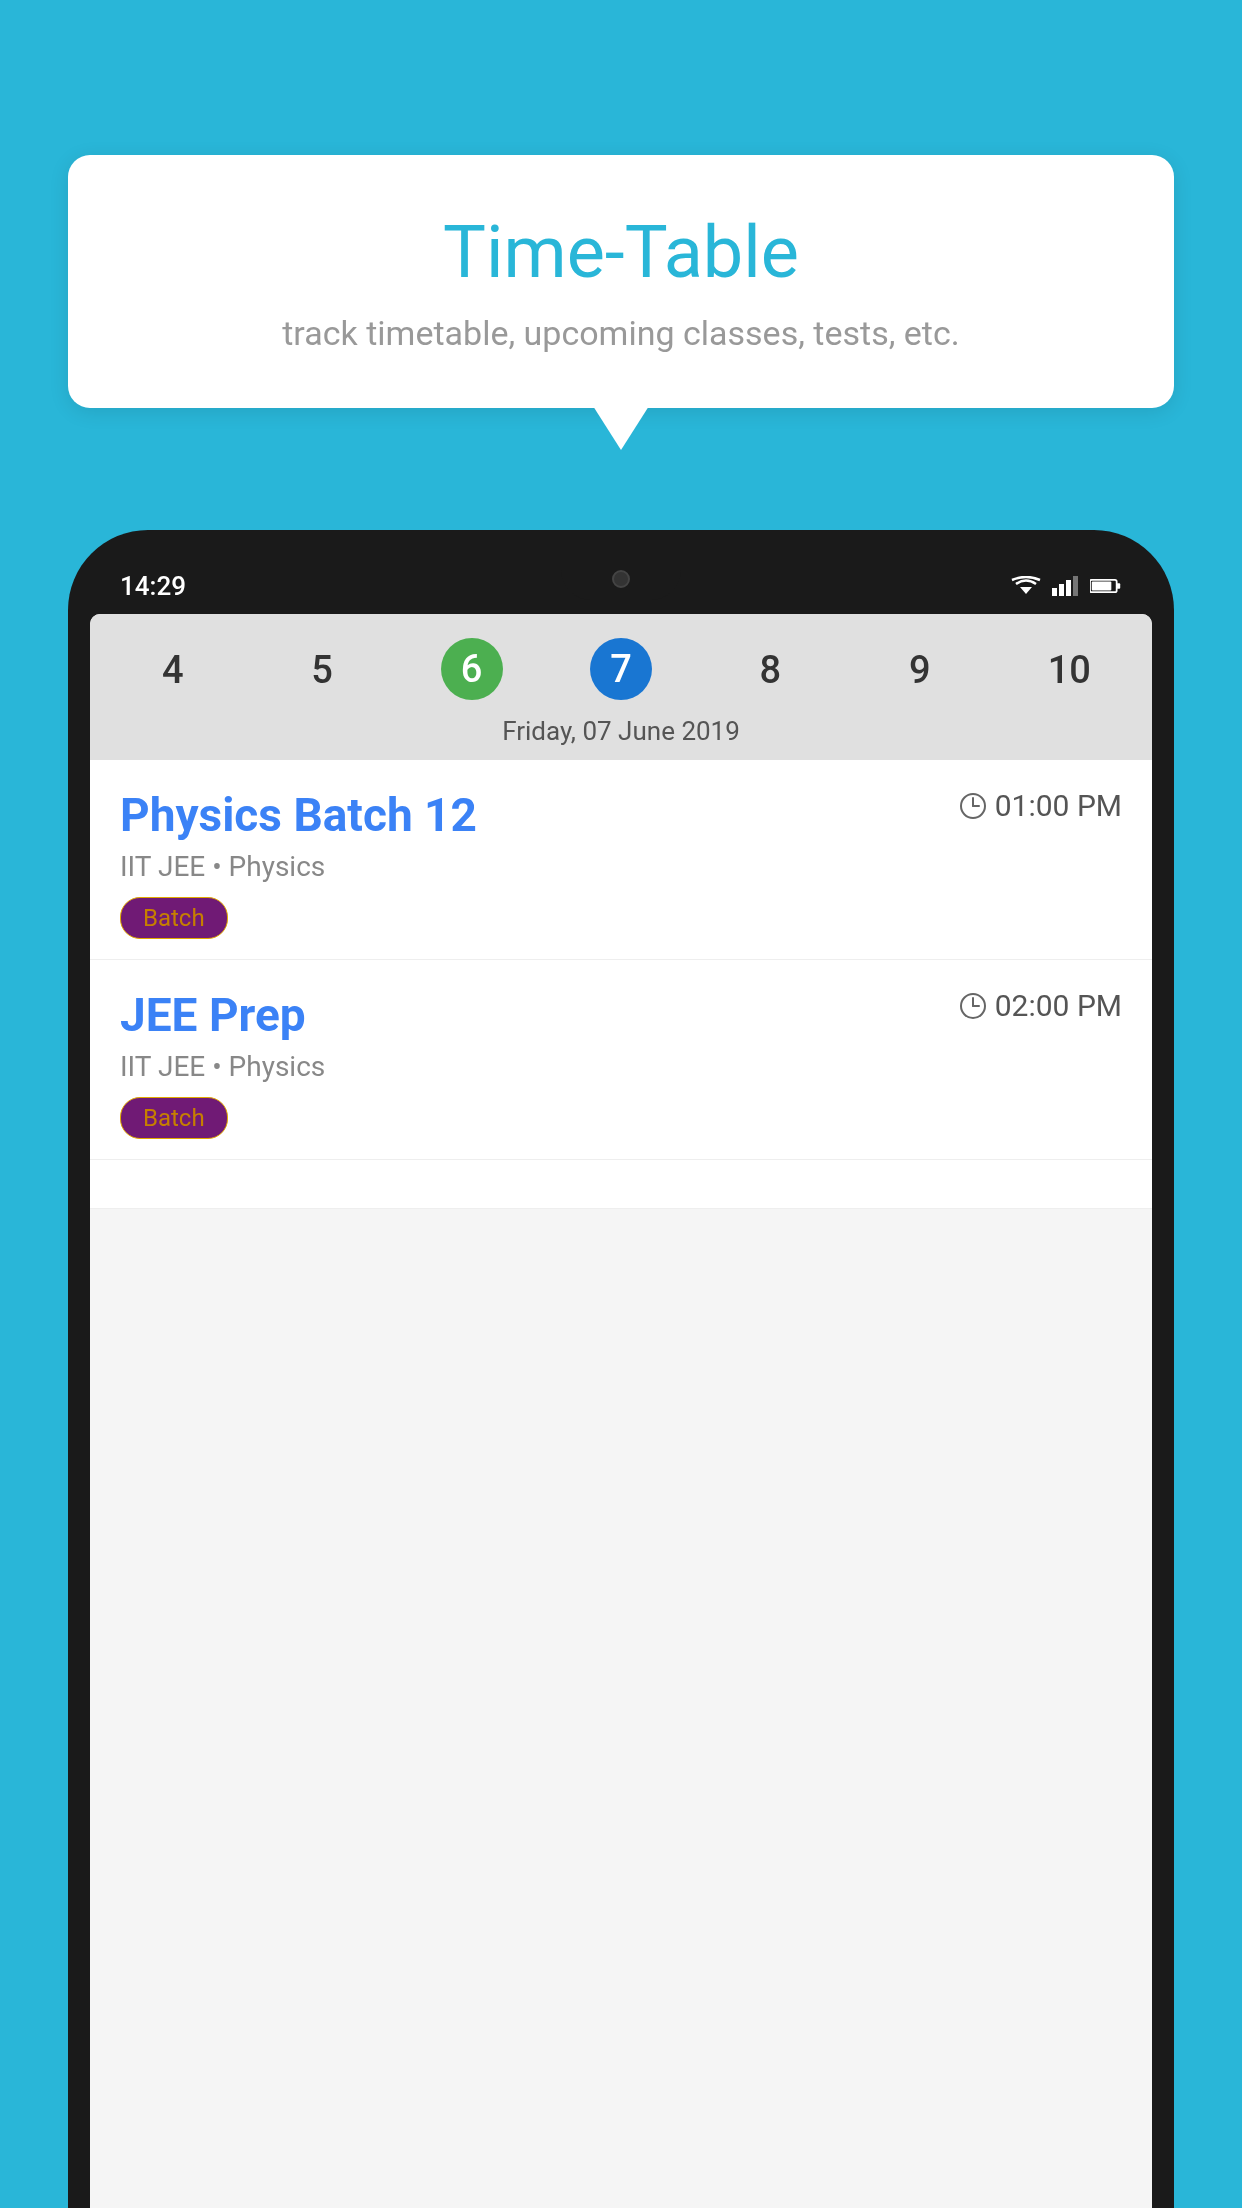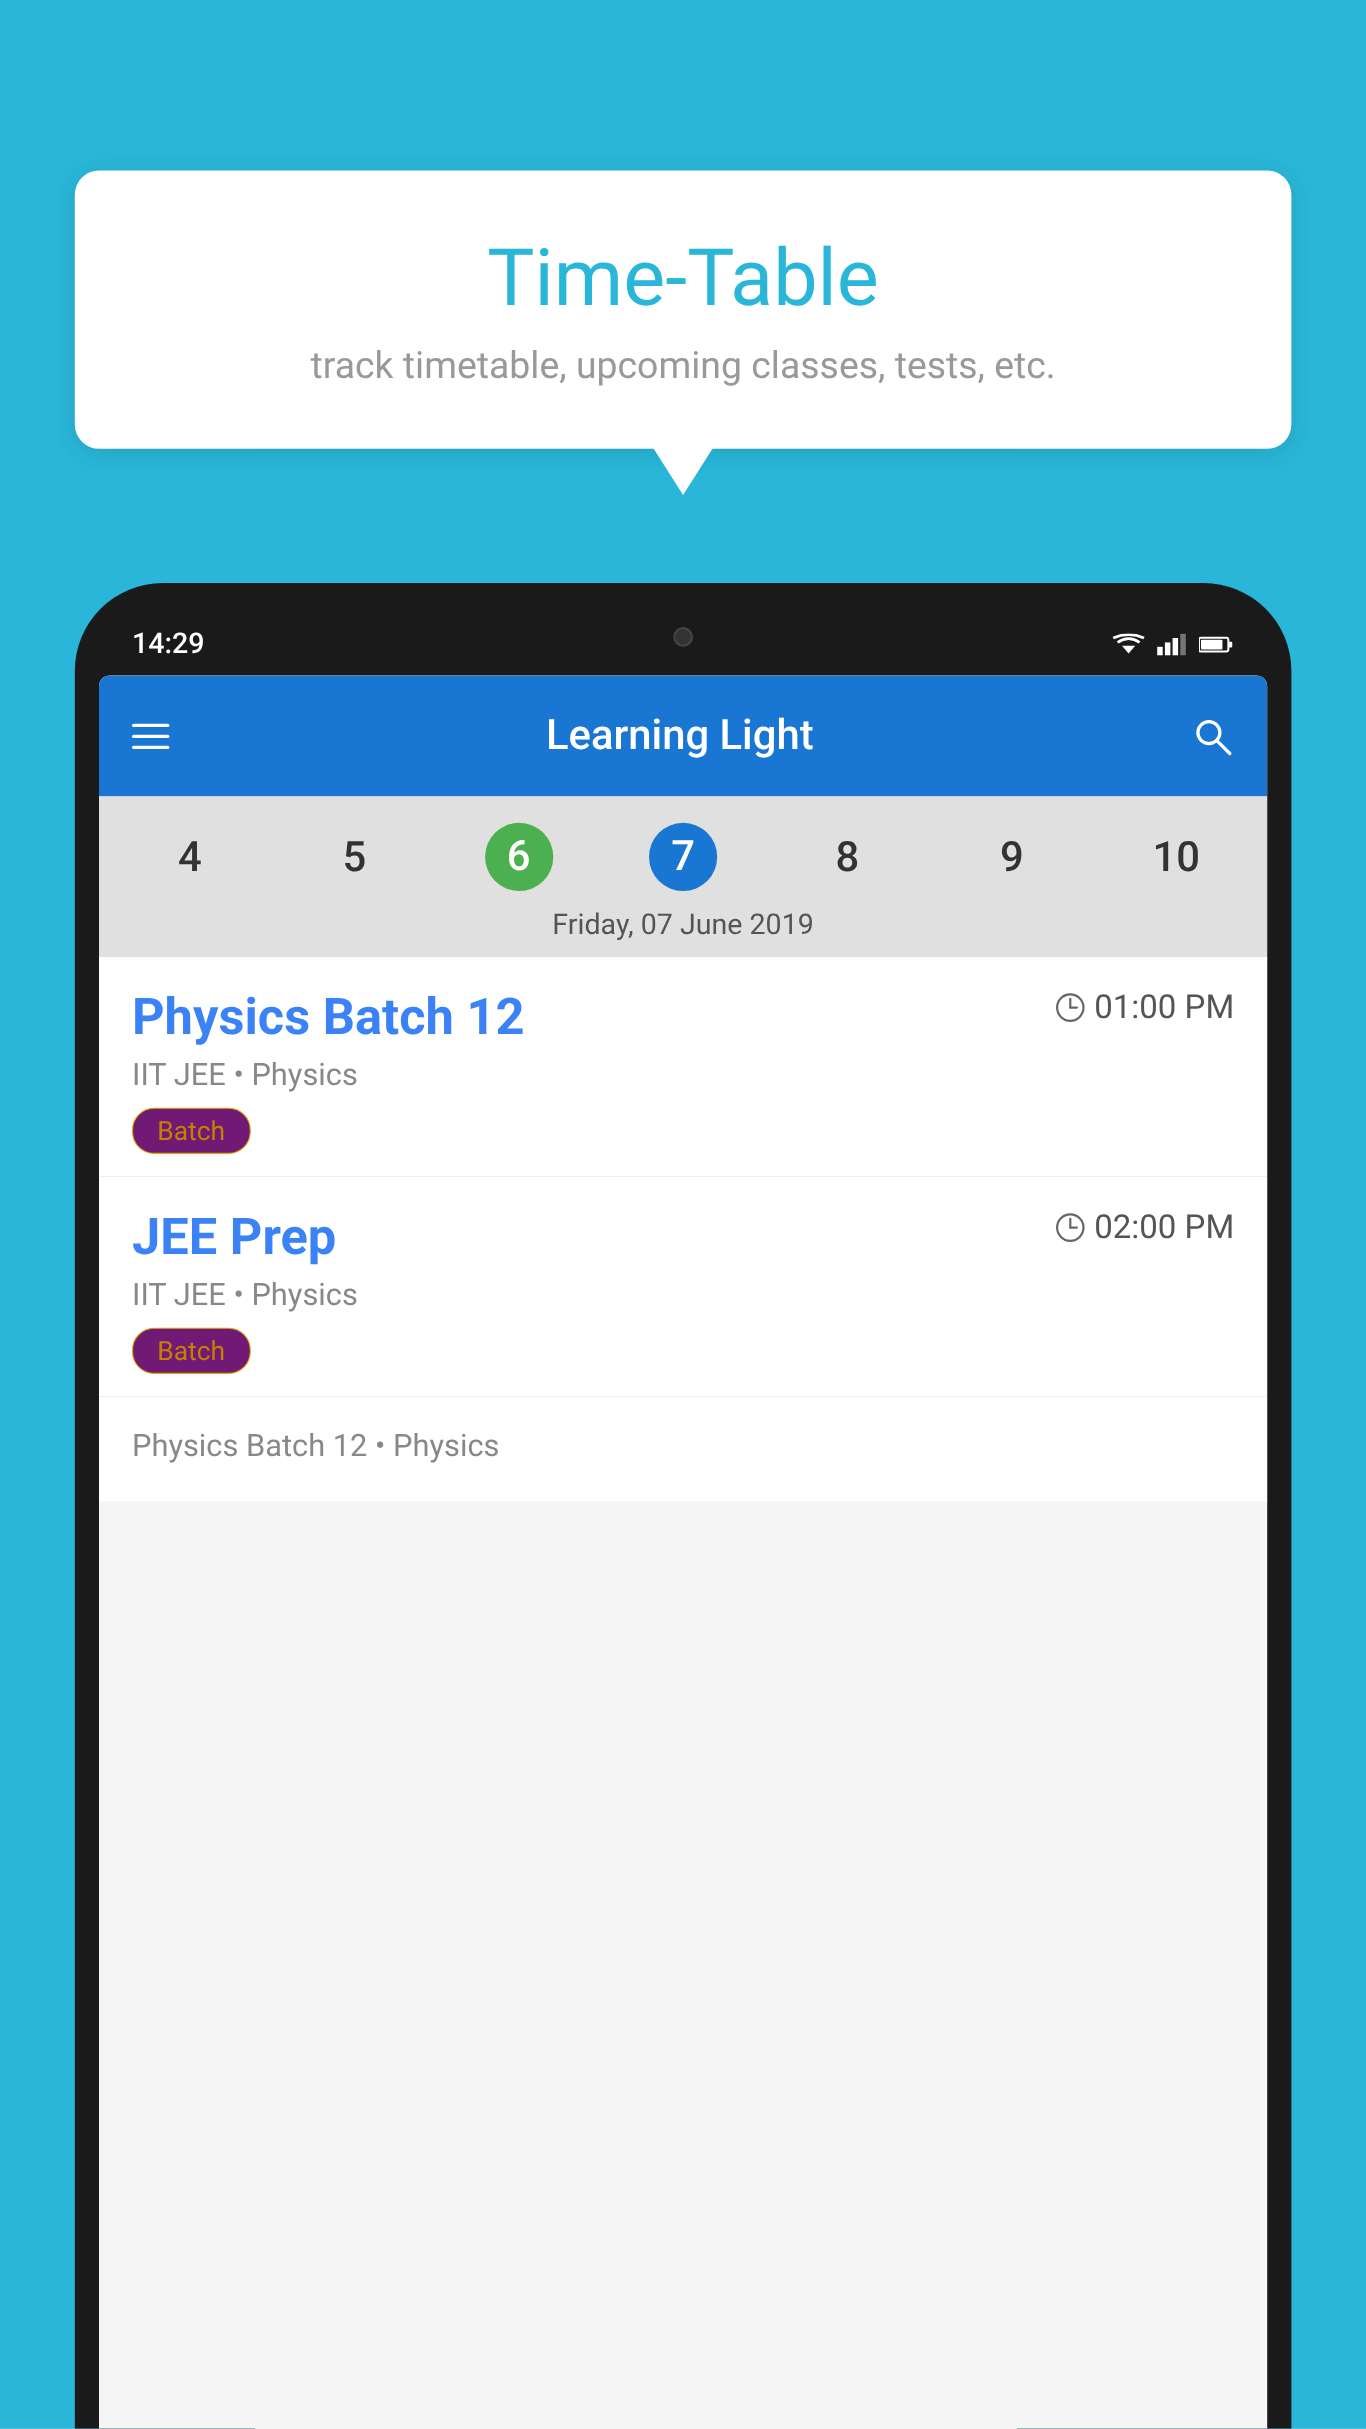--- a/index.html
+++ b/index.html
@@ -312,34 +312,20 @@
         <svg class="battery-icon" viewBox="0 0 36 20" fill="white">
           <rect x="0" y="3" width="30" height="14" rx="2" stroke="white" stroke-width="2" fill="none"></rect>
           <rect x="30" y="7" width="4" height="6" rx="1" fill="white"></rect>
           <rect x="2" y="5" width="22" height="10" rx="1" fill="white"></rect>
         </svg>
       </div>
     </div>
 
     <div class="phone-screen">
 
-      <div class="app-bar">
-        <div class="menu-icon">
-          <div class="menu-line"></div>
-          <div class="menu-line"></div>
-          <div class="menu-line"></div>
-        </div>
-        <span class="app-title">Learning Light</span>
-        <div class="search-icon-btn">
-          <svg width="40" height="40" viewBox="0 0 40 40">
-            <circle cx="17" cy="17" r="10" stroke="white" stroke-width="3" fill="none"></circle>
-            <line x1="24" y1="24" x2="36" y2="36" stroke="white" stroke-width="3" stroke-linecap="round"></line>
-          </svg>
-        </div>
-      </div>
 
       <div class="calendar-section">
         <div class="day-numbers" id="day-numbers">
             <div class="day-num">4</div>
             <div class="day-num">5</div>
             <div class="day-num today">6</div>
             <div class="day-num selected">7</div>
             <div class="day-num">8</div>
             <div class="day-num">9</div>
             <div class="day-num">10</div>
@@ -372,20 +358,19 @@
             <line x1="14" y1="6" x2="14" y2="14" stroke="#666" stroke-width="2" stroke-linecap="round"></line>
             <line x1="14" y1="14" x2="20" y2="14" stroke="#666" stroke-width="2" stroke-linecap="round"></line>
           </svg>
           02:00 PM
         </span>
       </div>
       <div class="schedule-sub">IIT JEE • Physics</div>
       <span class="batch-badge">Batch</span>
     </div>
           <div class="schedule-item">
-      <div class="schedule-sub">Physics Batch 12 • Physics</div>
 
     </div>
         </div>
 
     </div>
   </div>
 </div>
 
 </body></html>

